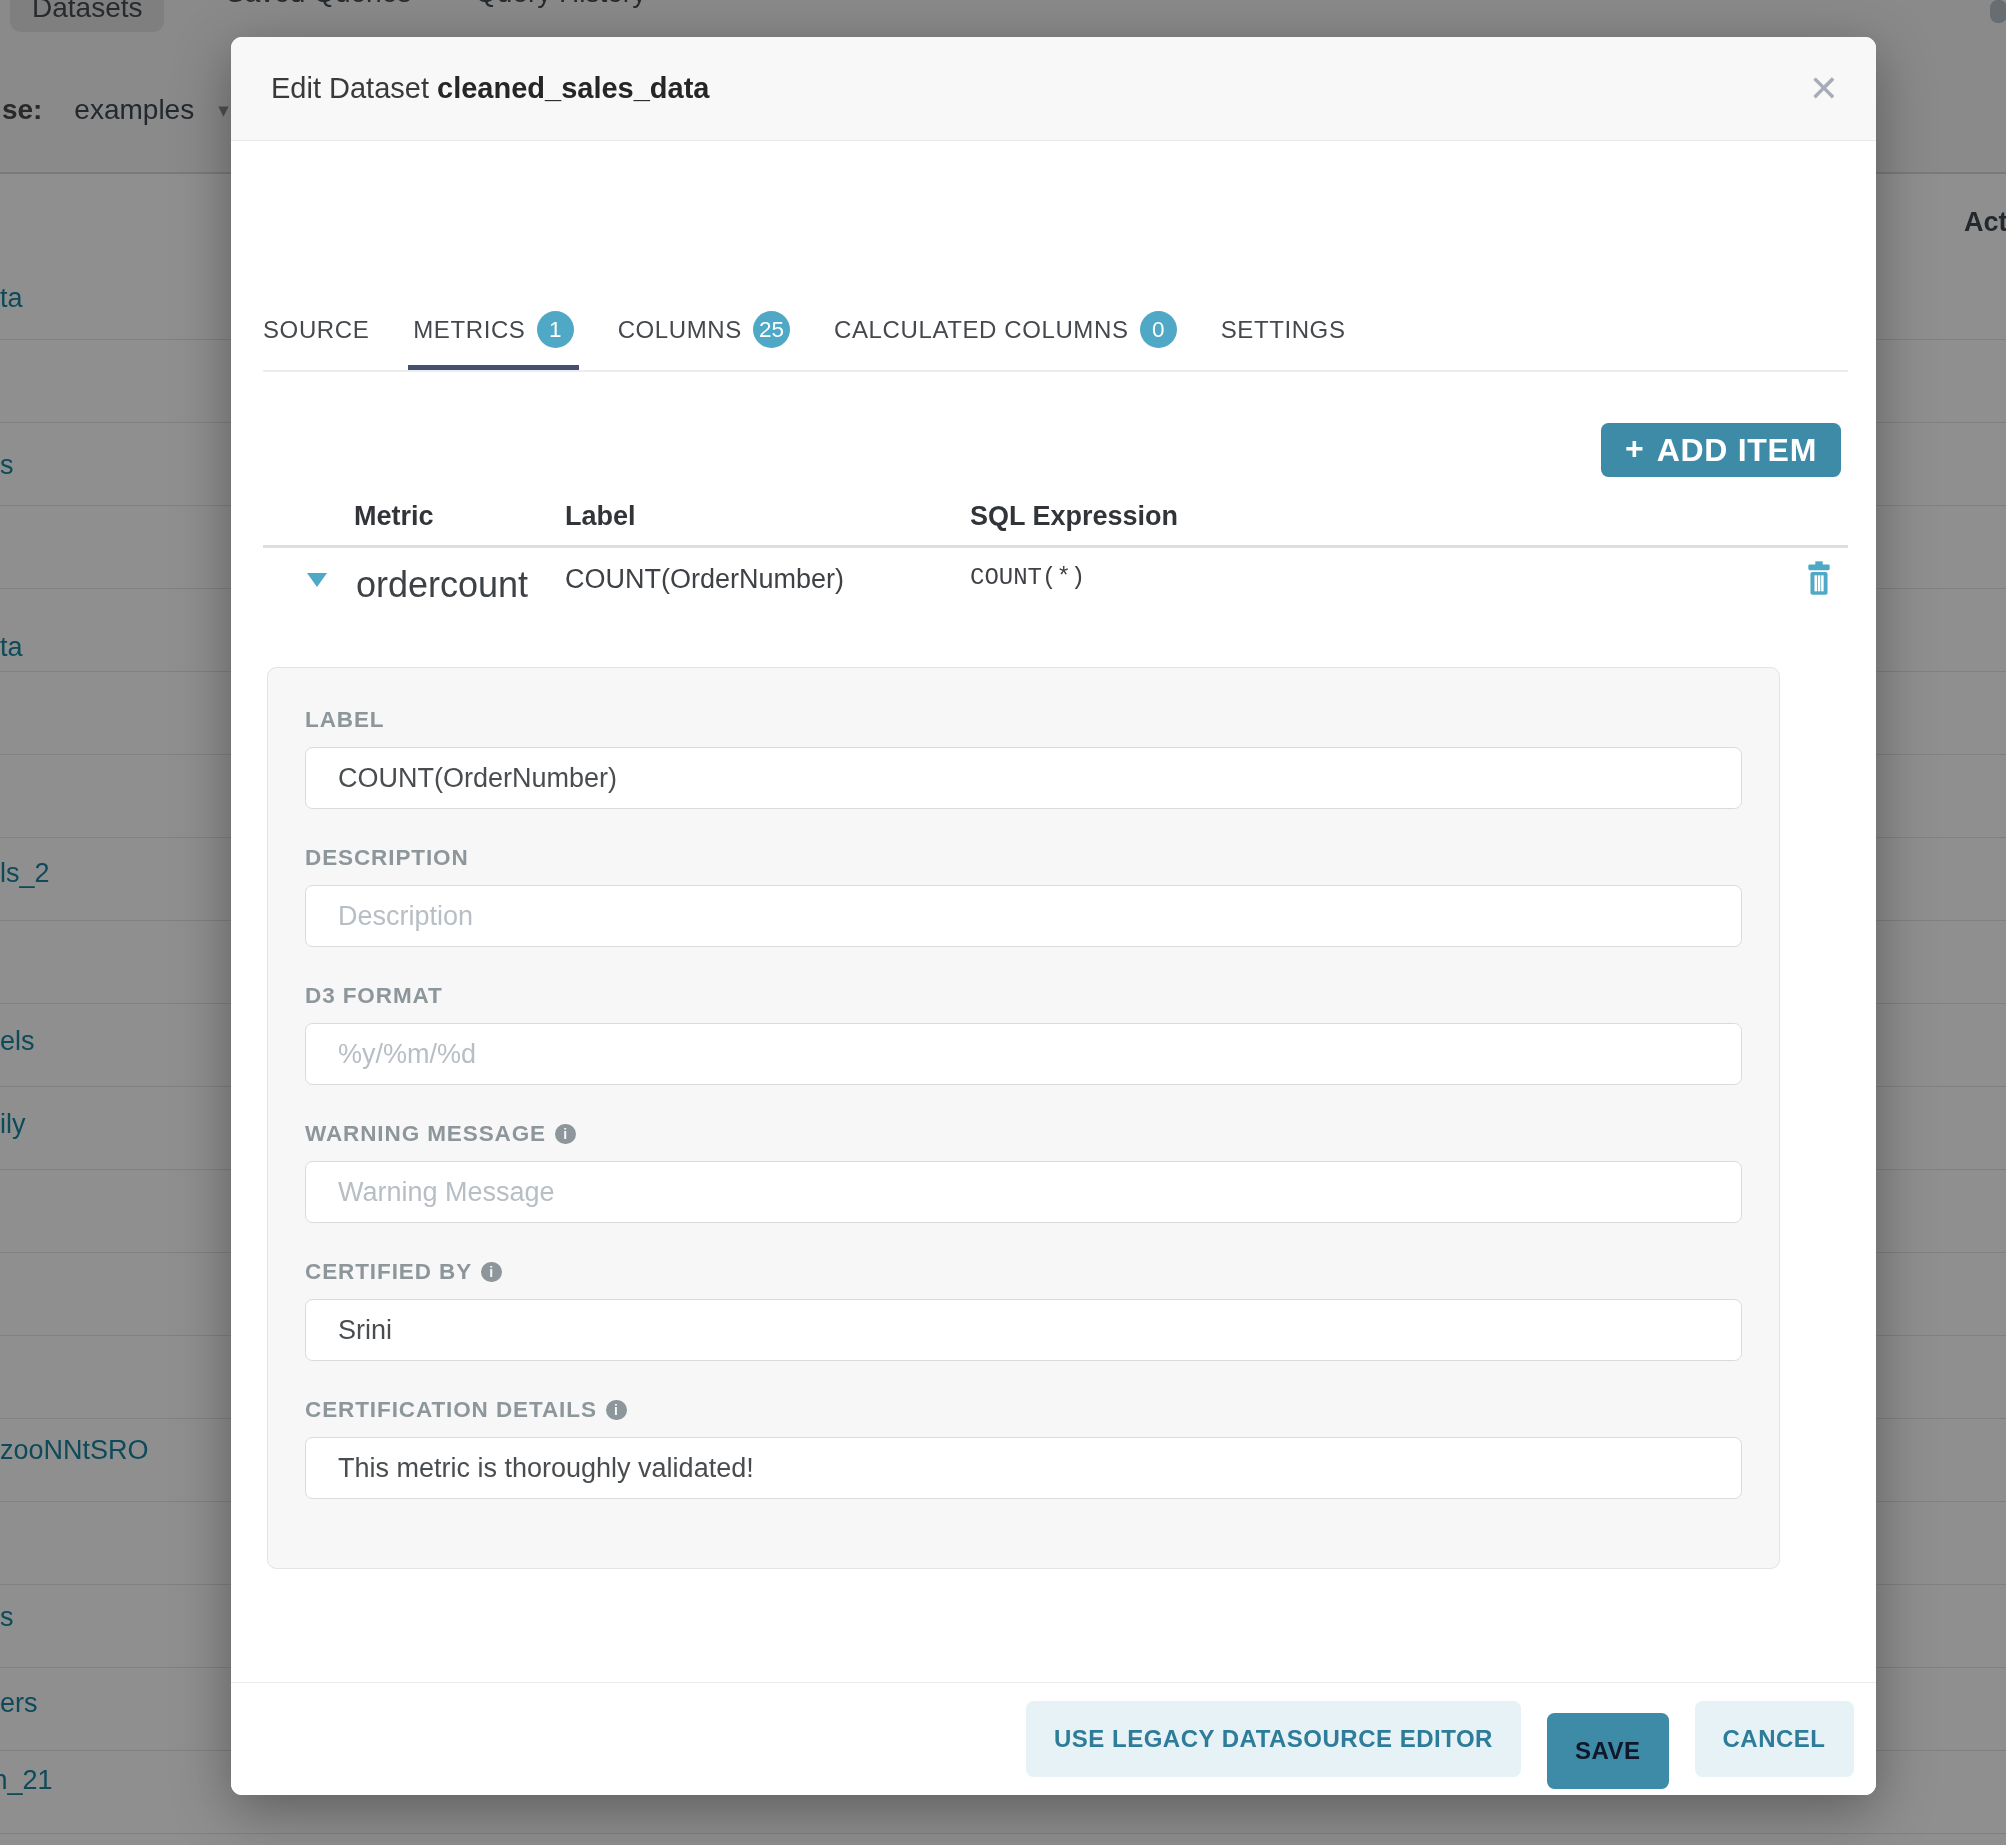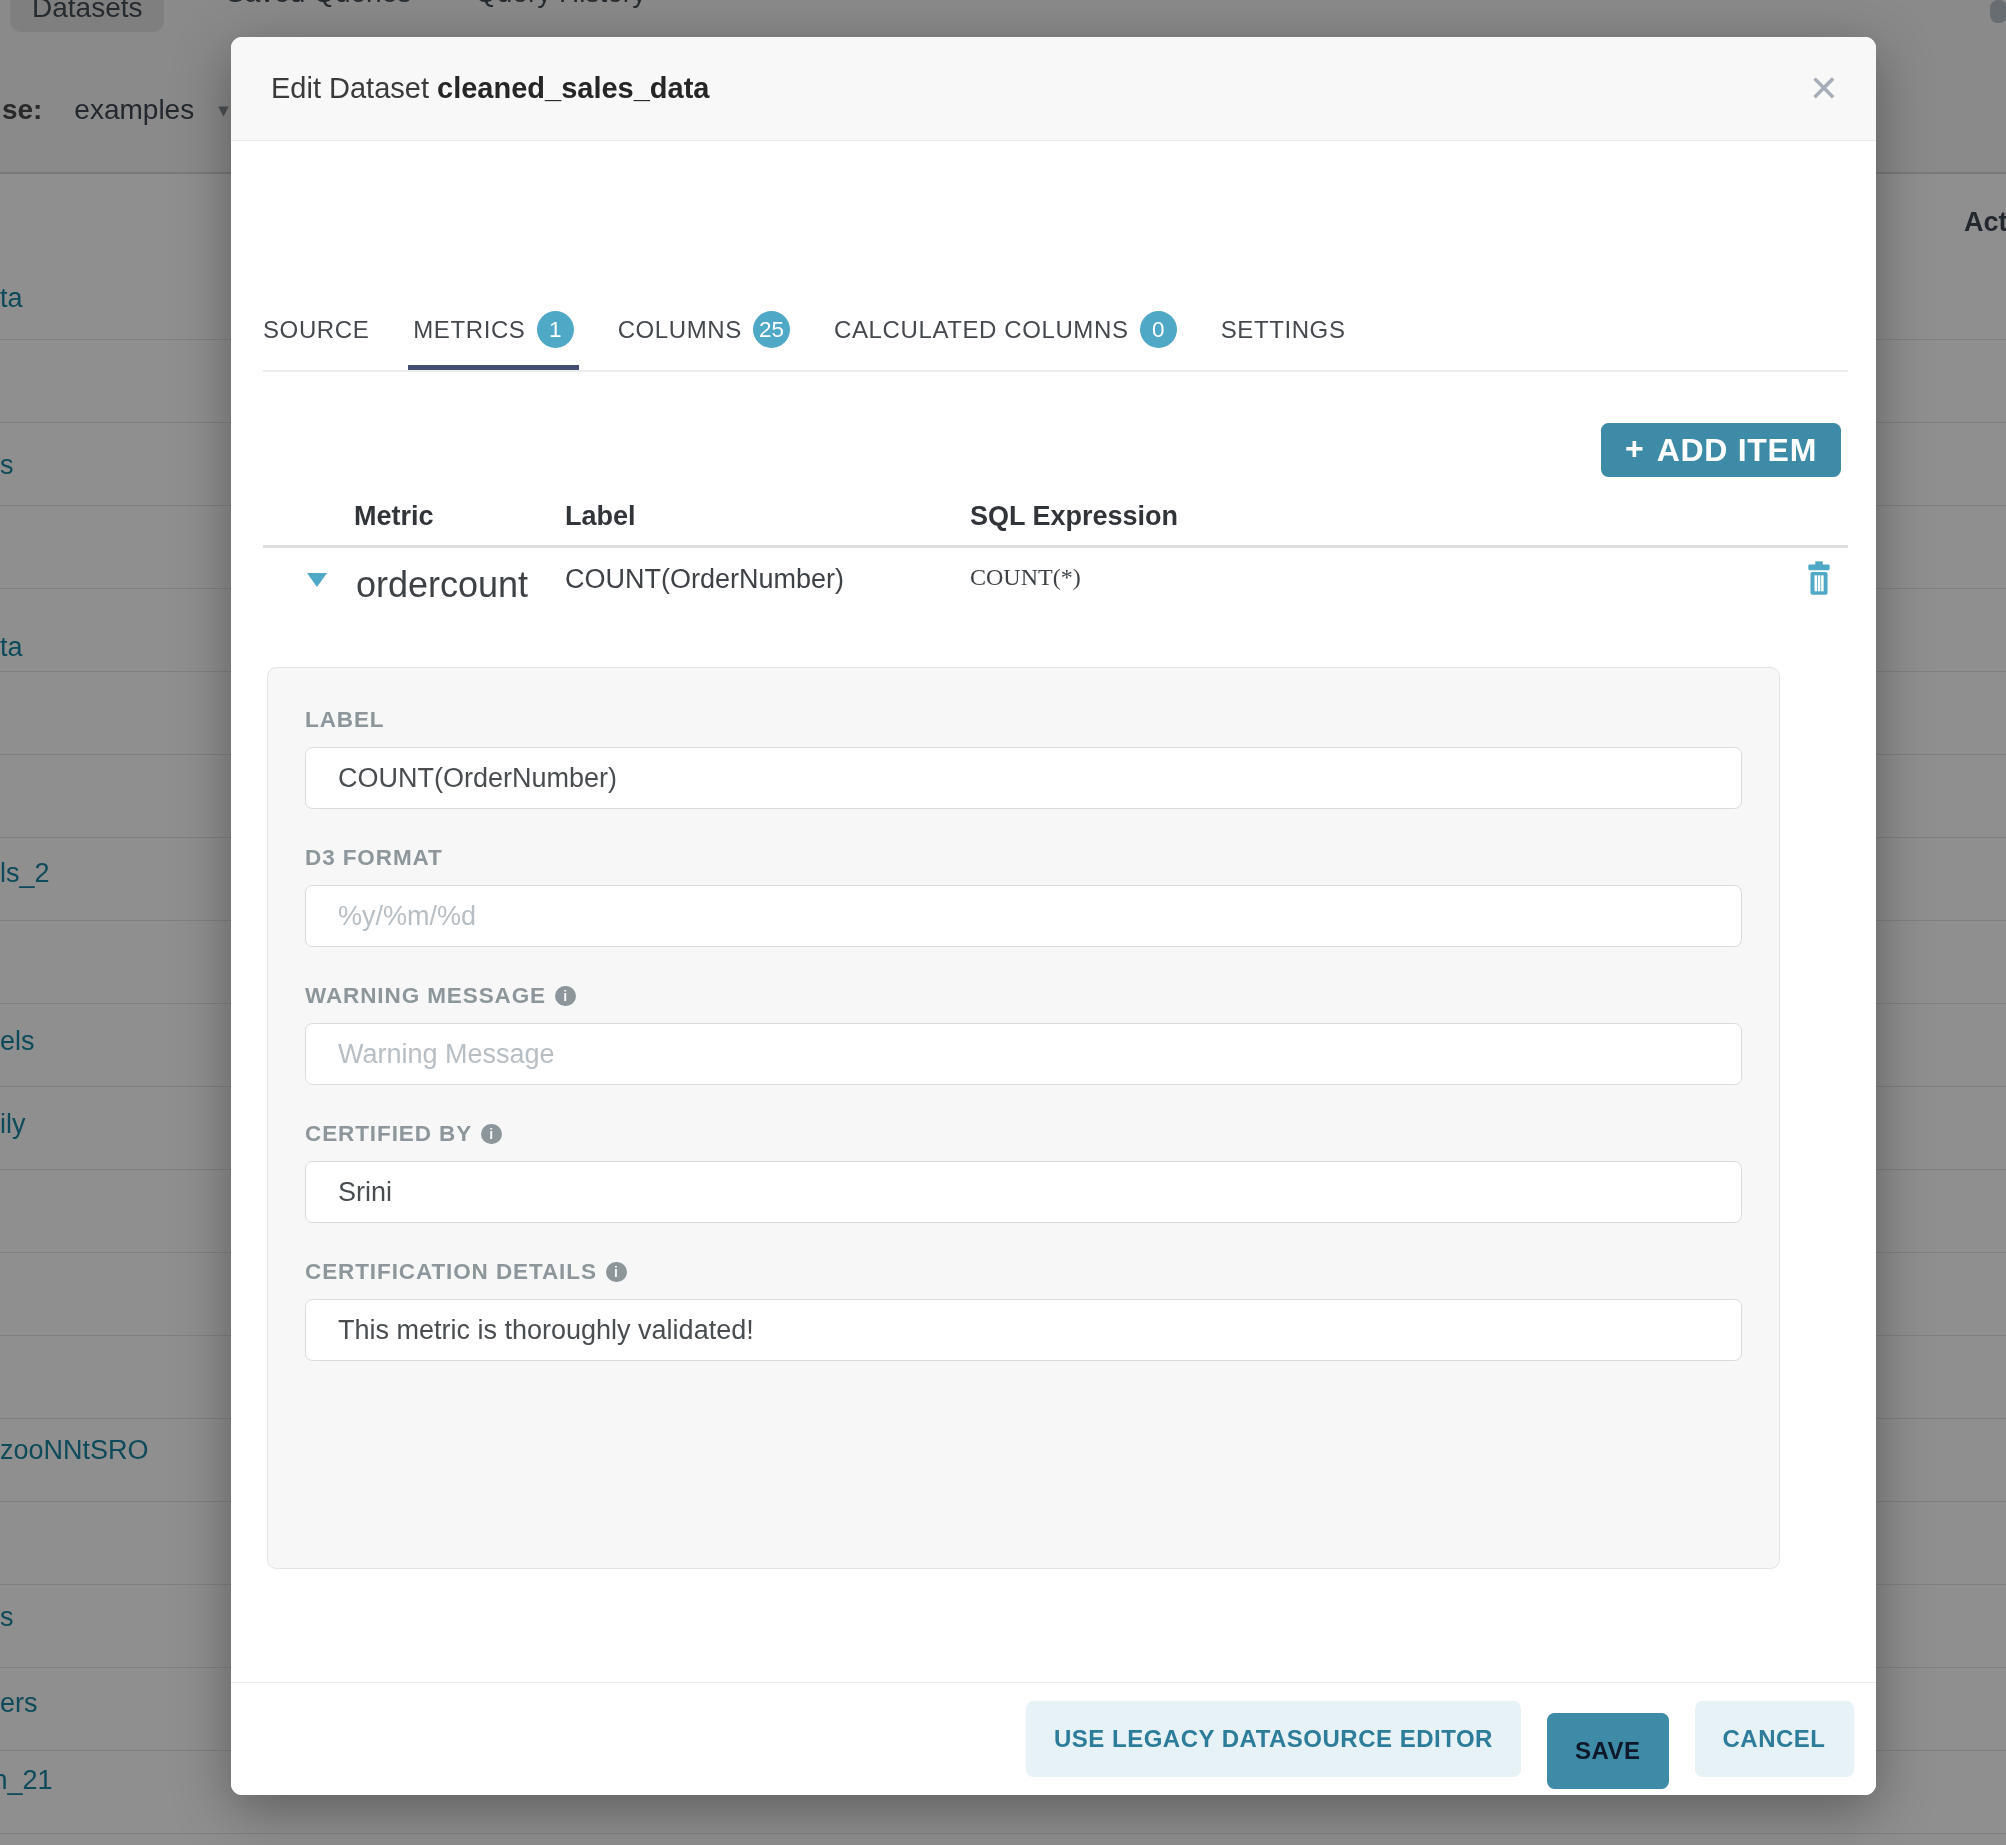--- a/index.html
+++ b/index.html
@@ -60,21 +60,21 @@
 
   .thead span{position:absolute;top:361px;font-size:27px;font-weight:700;color:#313539;white-space:nowrap;}
   .th-metric{left:123px;} .th-label{left:334px;} .th-sql{left:739px;}
   .thead-line{position:absolute;left:32px;right:28px;top:405px;height:2.8px;background:#DEDEDE;}
 
   .trow{position:absolute;left:0;top:420px;right:28px;height:43px;}
   .row-caret{position:absolute;left:76px;top:13px;width:0;height:0;cursor:pointer;
              border-left:10.3px solid transparent;border-right:10.3px solid transparent;border-top:14px solid #4FA8C5;}
   .row-metric{position:absolute;left:125px;top:3.7px;font-size:36px;color:#3E4246;}
   .row-label{position:absolute;left:334px;top:3.7px;font-size:27px;color:#3E4246;}
-  .row-sql{position:absolute;left:739px;top:3.7px;font-size:24px;color:#3E4246;font-family:Liberation Serif, serif;}
+  .row-sql{position:absolute;left:739px;top:3.7px;font-size:24px;color:#3E4246;font-family:Liberation Mono, monospace;}
   .row-trash{position:absolute;left:1572px;top:0;width:32px;height:36px;cursor:pointer;}
 
   .panel{position:absolute;left:36px;top:527px;width:1513px;height:902px;box-sizing:border-box;
          background:#F7F7F7;border:0.9px solid #E3E3E3;border-radius:9.4px;padding:40px 37px 0 37px;}
   .field{margin-bottom:37px;}
   .field-label{display:flex;align-items:center;gap:9.4px;height:24px;margin-bottom:15px;
                font-size:22.5px;font-weight:700;letter-spacing:0.9px;color:#8C969B;}
   .info-icon{display:inline-flex;align-items:center;justify-content:center;width:20.6px;height:20.6px;
              border-radius:50%;background:#8C969B;color:#F7F7F7;font-size:14px;font-weight:700;cursor:pointer;}
   .field input{width:100%;height:62px;box-sizing:border-box;border:0.9px solid #D8DBDD;border-radius:7.5px;
@@ -198,20 +198,24 @@
           <rect x="13.6" y="11.5" width="1.9" height="12" fill="#ffffff"></rect>
         </svg>
       </div>
 
       <div class="panel">
         <div class="field">
           <div class="field-label">LABEL</div>
           <input value="COUNT(OrderNumber)" style="">
         </div>
         <div class="field">
+          <div class="field-label">DESCRIPTION</div>
+          <input placeholder="Description" style="">
+        </div>
+        <div class="field">
           <div class="field-label">D3 FORMAT</div>
           <input placeholder="%y/%m/%d" style="">
         </div>
         <div class="field">
           <div class="field-label">
             <span>WARNING MESSAGE</span>
             <span class="info-icon">i</span>
           </div>
           <input placeholder="Warning Message" style="">
         </div>

